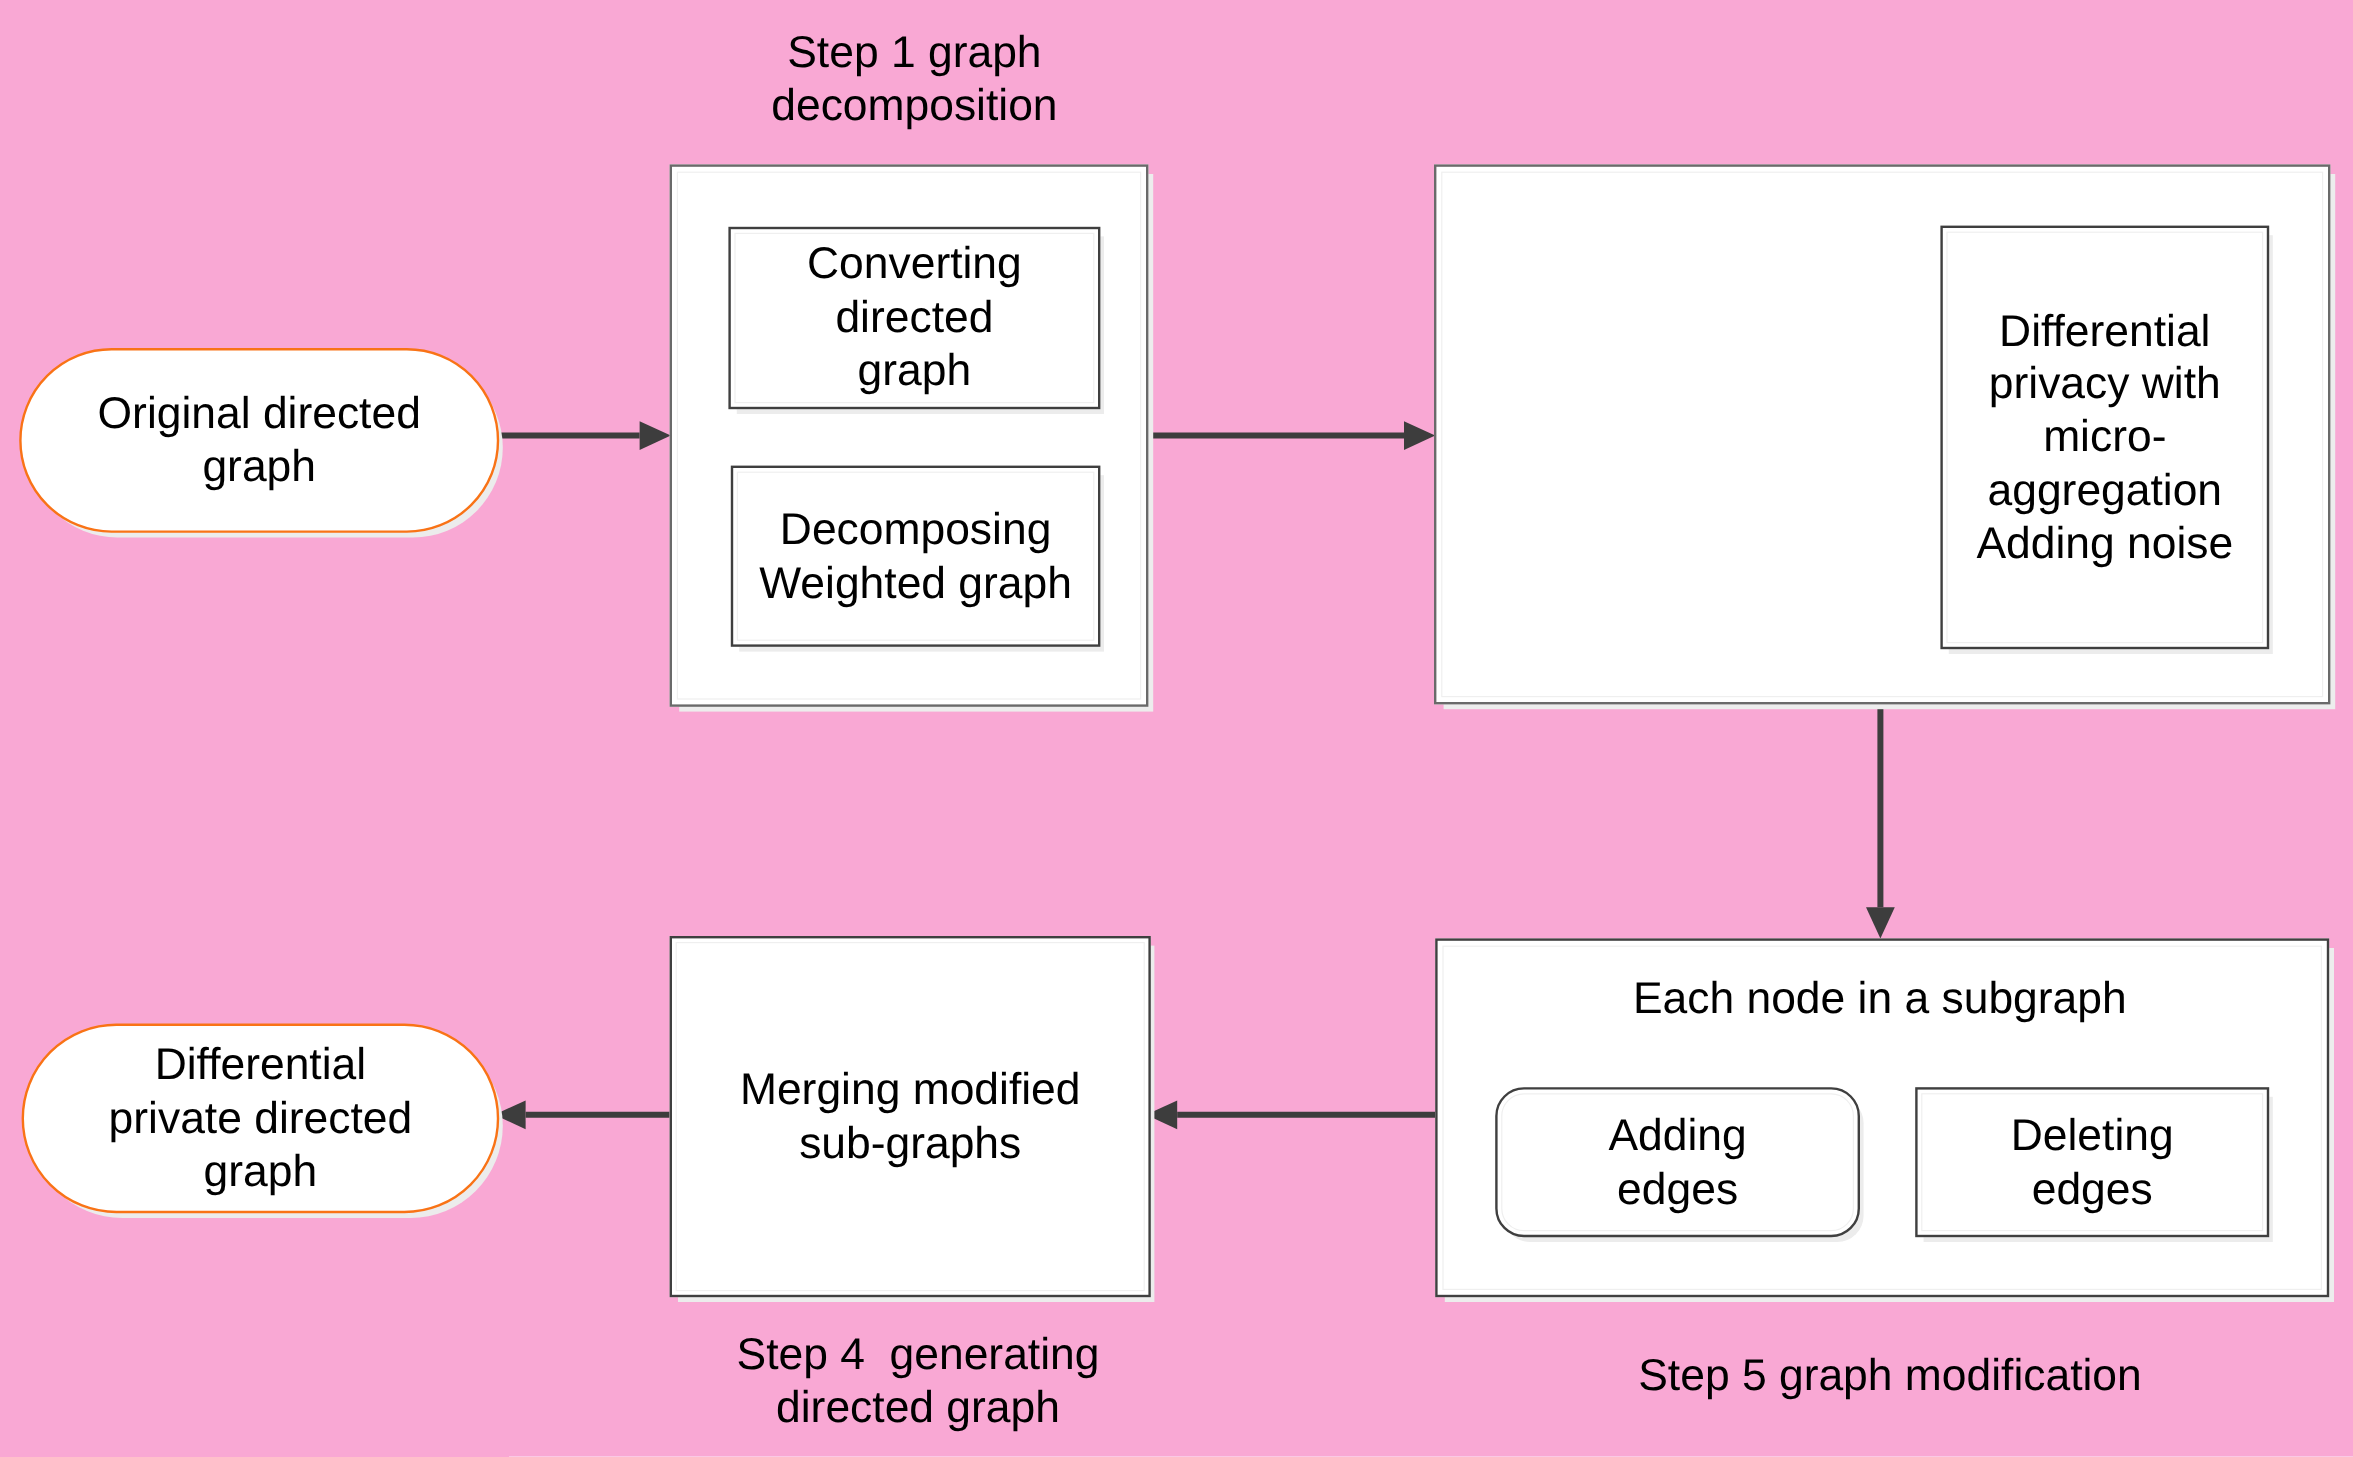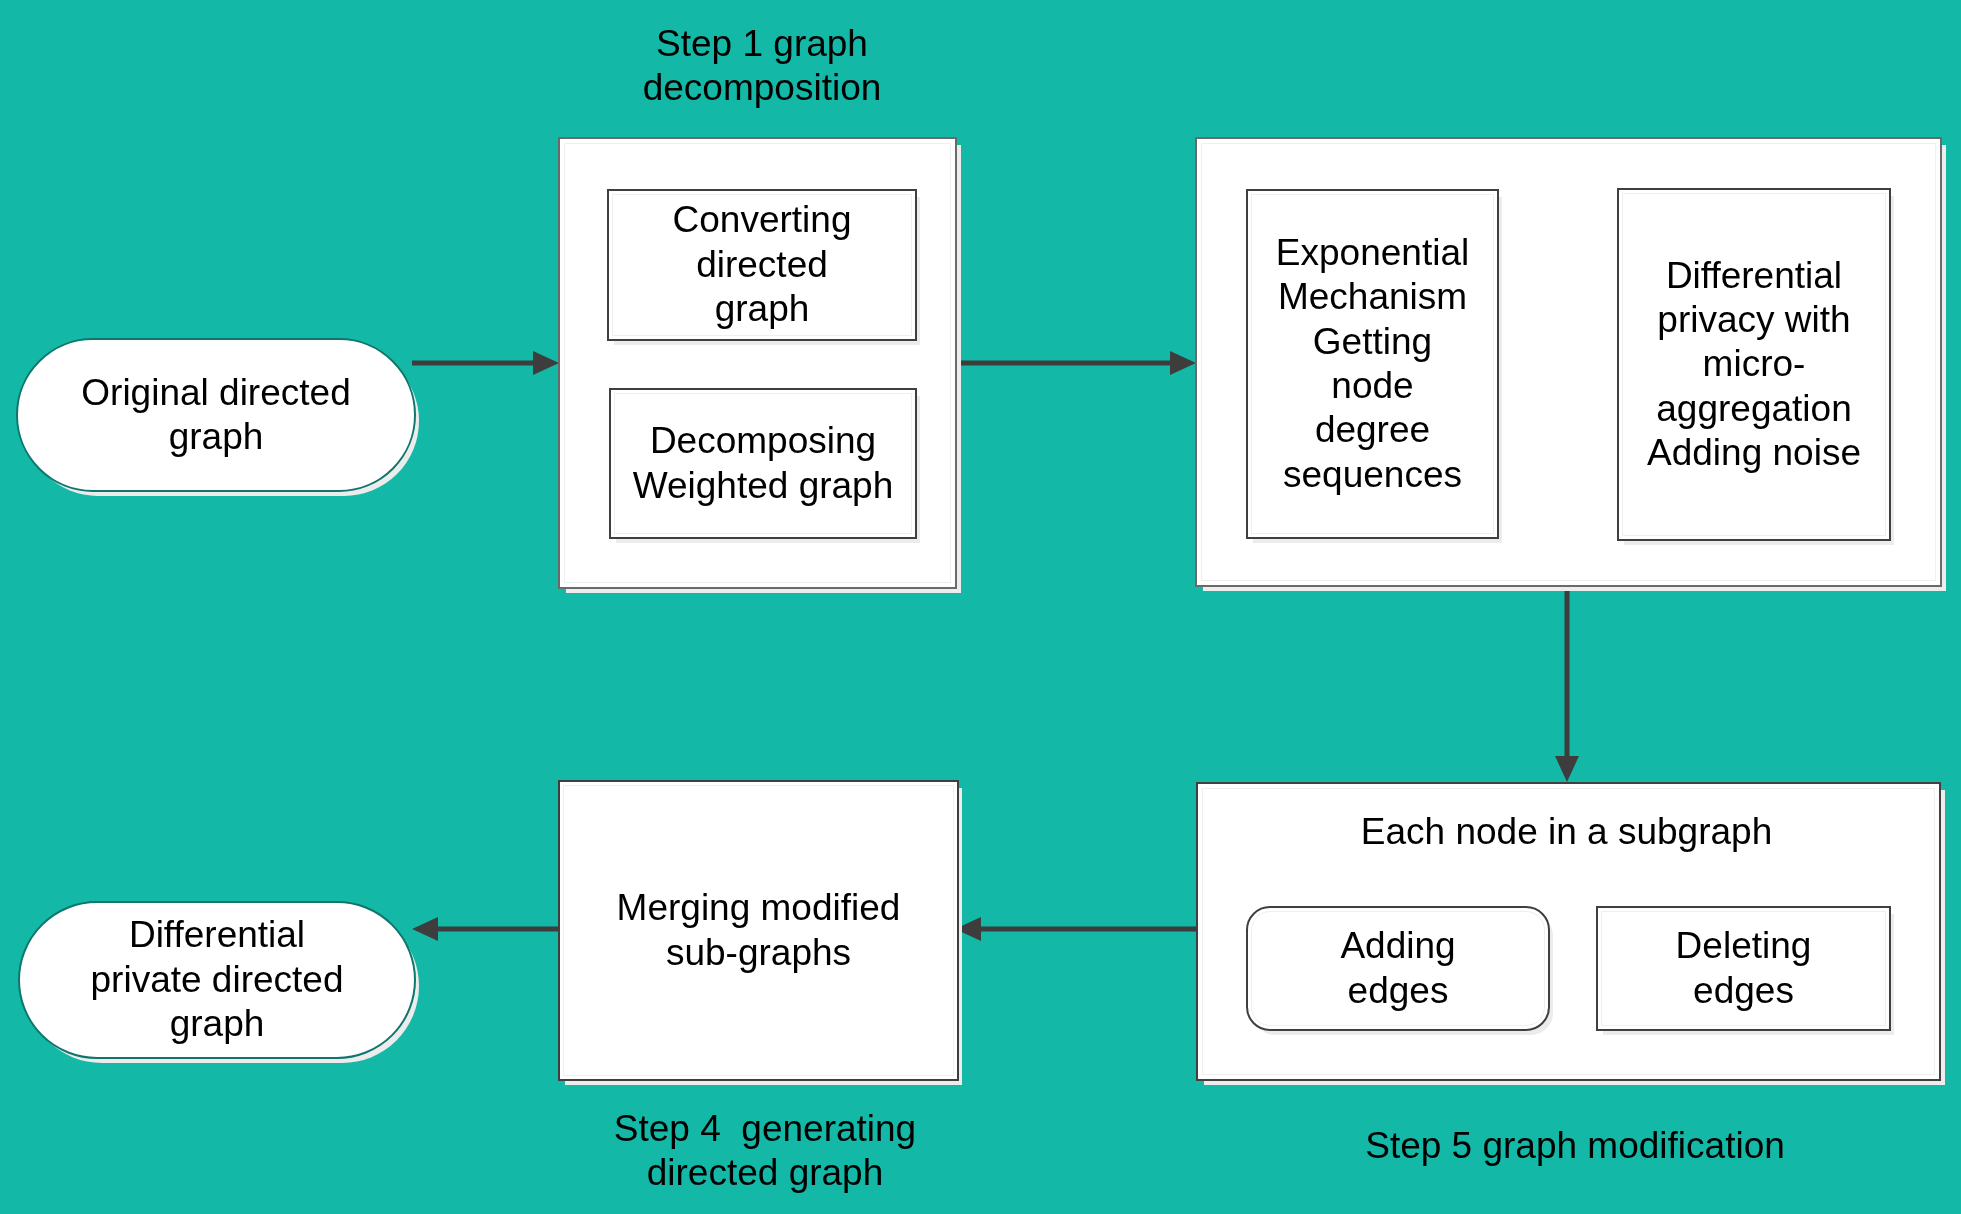--- a/index.html
+++ b/index.html
@@ -1,39 +1,38 @@
 <!DOCTYPE html>
 <html><head>
 <meta charset="utf-8">
 <style>
   html,body{margin:0;padding:0;background:#ffffff;}
   .stage{
     position:relative;
     width:1961px;height:1214px;
-    background:#14b8a6;
+    background:#f9a8d4;
     font-family:"Liberation Sans","DejaVu Sans",sans-serif;
     color:#000;
     overflow:hidden;
   }
   .txt{
     white-space:pre-wrap;
     text-align:center;
     font-size:37px;
     line-height:1.2;
     color:#000;
   }
   .abs{position:absolute;}
   .flex-center{display:flex;align-items:center;justify-content:center;}
   
   .stadium{
-    border:2px solid #0f766e;
+    border:2px solid #f97316;
     border-radius:80px;
     background:#ffffff;
     box-shadow:5px 6px 0 -2px #ececec;
-    margin-top:48px;
   }
   
   .step-box{
     border:2px solid #6a6a6a;
     background:#ffffff;
     outline:1px solid #efefef;
     outline-offset:-7px;
     box-shadow:6px 6px 0 -2px #ededed;
   }
   
@@ -98,28 +97,20 @@
     <div class="txt">Converting
 directed
 graph</div>
   </div>
   <div class="abs node-box flex-center" style="left:609px;top:388px;width:304px;height:147px;">
     <div class="txt">Decomposing
 Weighted graph</div>
   </div>
 
   <div class="abs step-box" style="left:1195px;top:137px;width:743px;height:446px;"></div>
-  <div class="abs node-box flex-center" style="left:1246px;top:189px;width:249px;height:346px;">
-    <div class="txt">Exponential
-Mechanism
-Getting
-node
-degree
-sequences</div>
-  </div>
   <div class="abs node-box flex-center" style="left:1617px;top:188px;width:270px;height:349px;">
     <div class="txt">Differential
 privacy with
 micro-
 aggregation
 Adding noise</div>
   </div>
 
   <div class="abs step-box dark-border" style="left:1196px;top:782px;width:741px;height:295px;"></div>
   <div class="abs txt" style="left:1196px;top:810px;width:741px;">Each node in a subgraph</div>

